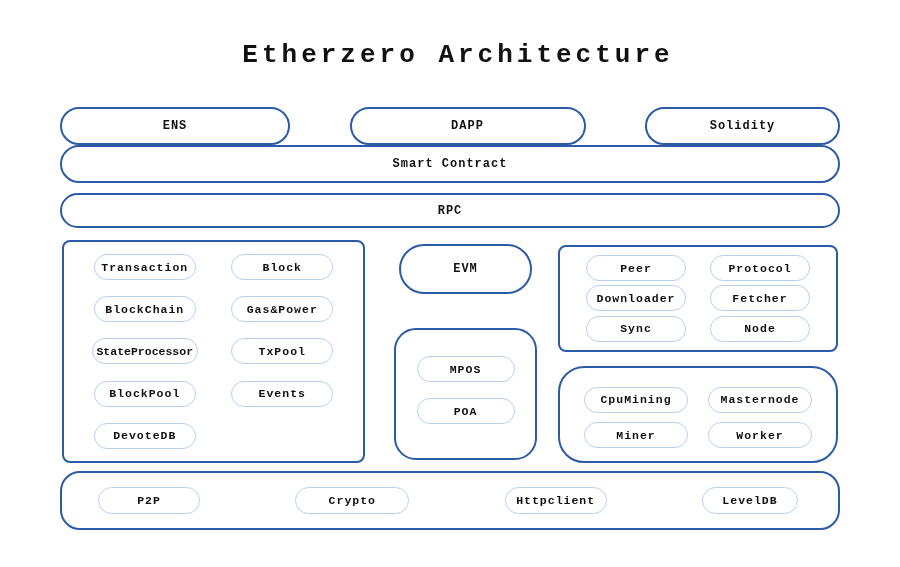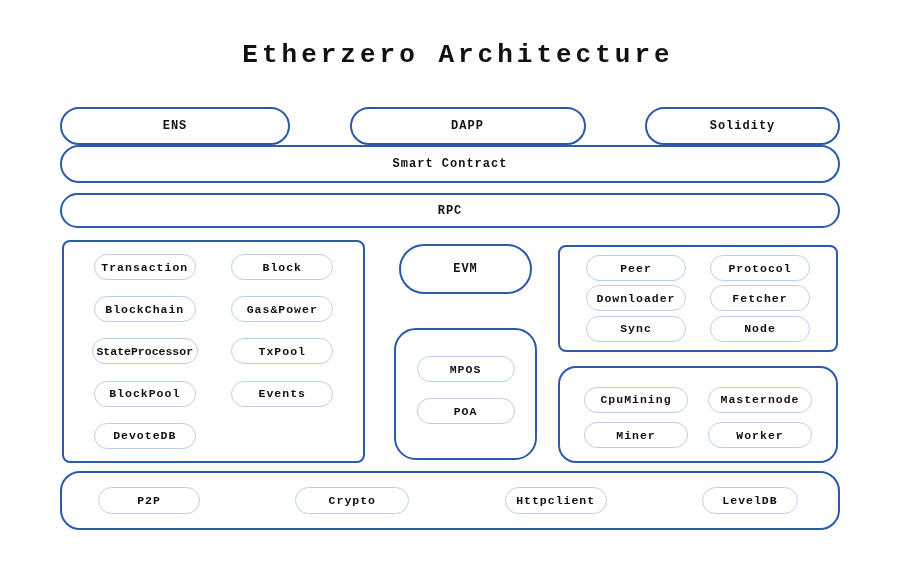--- a/index.html
+++ b/index.html
@@ -66,21 +66,21 @@
   .group-consensus .pill{width:98px;height:26px;}
   
   .group-network{
     left:558px;top:245px;width:280px;height:107px;border-radius:8px;
     display:grid;grid-template-columns:1fr 1fr;grid-auto-rows:1fr;
     align-items:center;justify-items:center;padding:6px 14px;
   }
   .group-network .pill{width:100px;height:26px;}
   
   .group-mining{
-    left:558px;top:366px;width:280px;height:97px;border-radius:18px;
+    left:558px;top:366px;width:280px;height:97px;border-radius:26px;
     display:grid;grid-template-columns:1fr 1fr;grid-auto-rows:1fr;
     align-items:center;justify-items:center;padding:14px 14px 8px;
   }
   .group-mining .pill{width:104px;height:26px;}
   
   .group-base{
     left:60px;top:471px;width:780px;height:59px;border-radius:20px;
     display:flex;align-items:center;justify-content:space-between;
     padding:0 40px 0 36px;
   }

